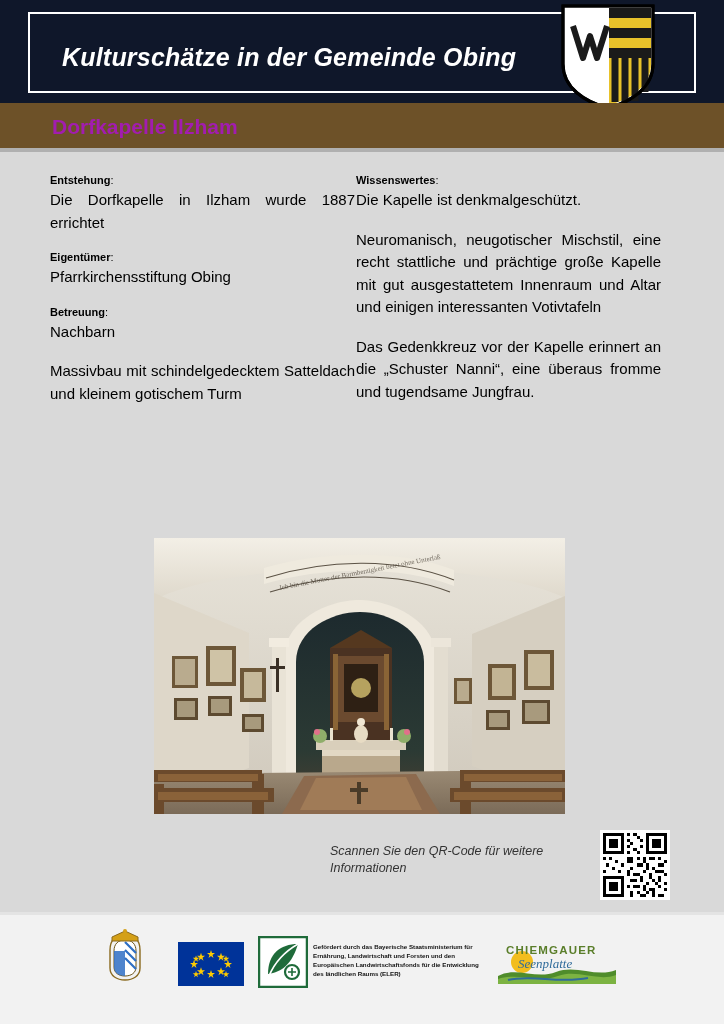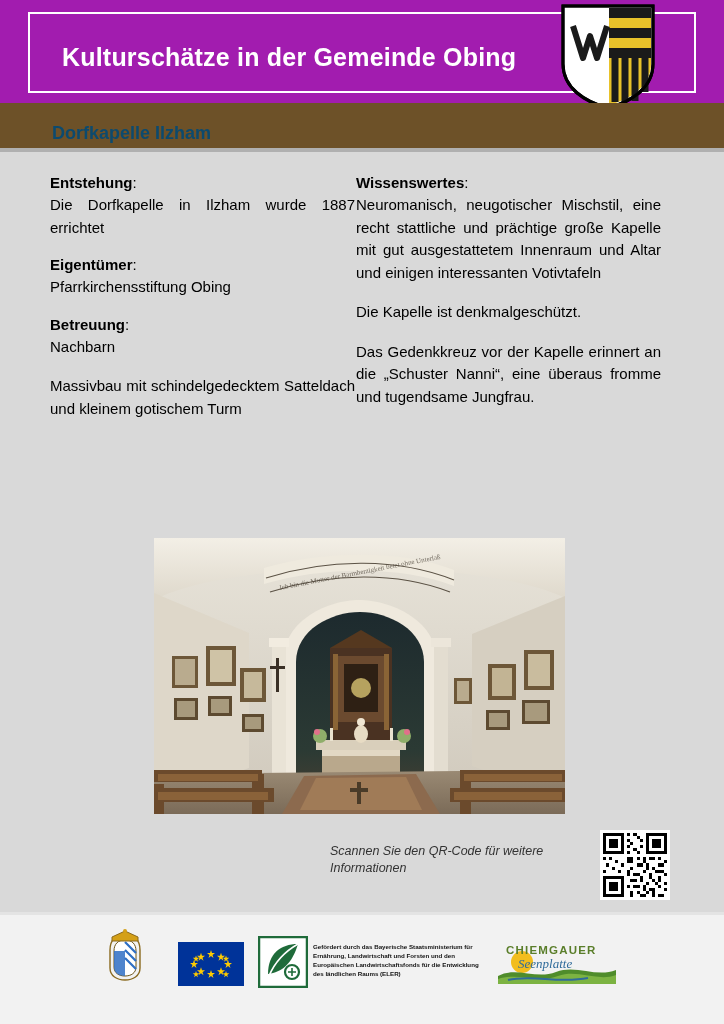--- a/index.html
+++ b/index.html
@@ -18,21 +18,22 @@
     height: 1024px;
     background: #d9d9d9;
   }
 
   
   .header {
     position: absolute;
     top: 0; left: 0;
     width: 724px;
     height: 103px;
-    background: #a21caf;
+    background: #0f172a;
+    font-style: italic;
   }
   .header-inner {
     position: absolute;
     left: 28px; right: 28px; top: 12px; bottom: 12px;
     border: 2px solid #ffffff;
     border-bottom: none;
     border-top: none;
   }
   .header-rule-top {
     position: absolute;
@@ -68,24 +69,24 @@
   .subtitle-band {
     position: absolute;
     top: 103px; left: 0;
     width: 724px;
     height: 45px;
     background: #6d5128;
   }
   .subtitle {
     position: absolute;
     left: 52px;
-    top: 123px;
-    font-size: 18px;
+    top: 115px;
+    font-size: 21px;
     font-weight: bold;
-    color: #0c4a6e;
+    color: #a21caf;
   }
   .band-underline {
     position: absolute;
     top: 148px; left: 0;
     width: 724px; height: 4px;
     background: #b0b0b0;
   }
 
   
   .content {
@@ -104,21 +105,21 @@
   }
   .col-right {
     position: absolute;
     left: 356px;
     top: 22px;
     width: 305px;
   }
 
   .field { margin-bottom: 17px; }
   .field-label {
-    font-size: 15px;
+    font-size: 11px;
     font-weight: bold;
     margin-bottom: 3px;
   }
   .field-label .colon { font-weight: normal; }
   .field-value {
     font-size: 15px;
     line-height: 1.50;
     text-align: justify;
     text-justify: inter-word;
   }
@@ -262,22 +263,22 @@
       </div>
 
       <div class="field">
         <div class="field-value">Massivbau mit schindelgedecktem Satteldach und kleinem gotischem Turm</div>
       </div>
 
     </div>
 
     <div class="col-right">
       <div class="field-label"><span>Wissenswertes</span><span class="colon">:</span></div>
+      <div class="para">Die Kapelle ist denkmalgeschützt.</div>
       <div class="para">Neuromanisch, neugotischer Mischstil, eine recht stattliche und prächtige große Kapelle mit gut ausgestattetem Innenraum und Altar und einigen interessanten Votivtafeln</div>
-      <div class="para">Die Kapelle ist denkmalgeschützt.</div>
       <div class="para last">Das Gedenkkreuz vor der Kapelle erinnert an die „Schuster Nanni“, eine überaus fromme und tugendsame Jungfrau.</div>
     </div>
 
   </div>
 
   <div class="photo">
     <svg width="411" height="276" viewBox="0 0 411 276">
       <defs>
         <linearGradient id="wall" x1="0" y1="0" x2="0" y2="1">
           <stop offset="0%" stop-color="#e8e4da"></stop>

